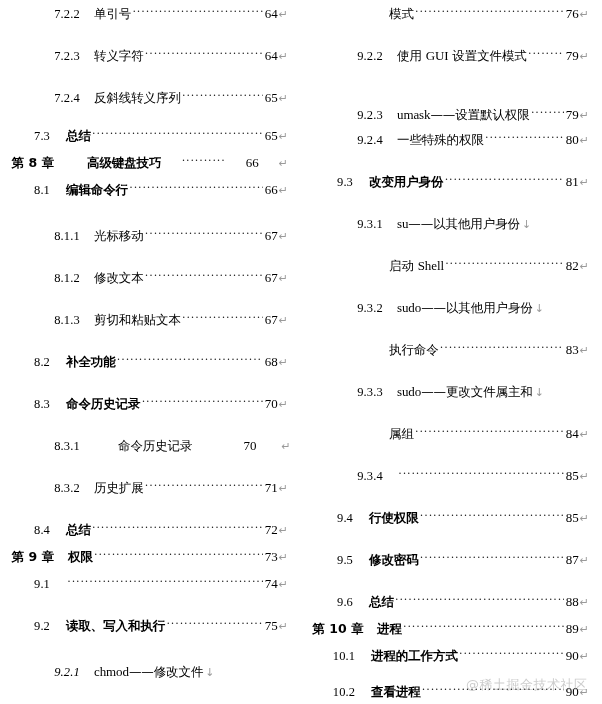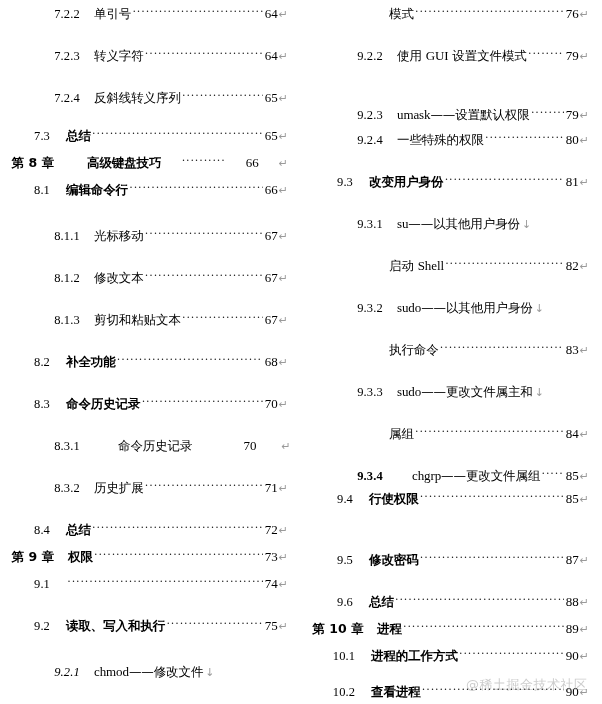--- a/index.html
+++ b/index.html
@@ -334,27 +334,26 @@
         <span class="wrap-mark">↓</span>
       </div>
       <div class="toc-entry level-subsection continuation" style="top: 426px; left: 88px; justify-content: center;">
         <span class="entry-num" style="width: 0px; margin-right: 0px;"></span>
         <span class="entry-title">属组</span>
         <span class="leader"></span>
         <span class="entry-page">84</span>
         <span class="ret-mark">↵</span>
       </div>
       <div class="toc-entry level-subsection" style="top: 468px; left: 52px;">
-        <span class="entry-num" style="width: 34px; margin-right: 25px; font-weight: bold;">9.3.4</span>
-        <span class="entry-title"><span class="lat">chgrp</span>——更改文件属组</span>
+        <span class="entry-num" style="width: 34px; margin-right: 10px;">9.3.4</span>
         <span class="leader"></span>
         <span class="entry-page">85</span>
         <span class="ret-mark">↵</span>
       </div>
-      <div class="toc-entry level-section" style="top: 491px; left: 30px;">
+      <div class="toc-entry level-section" style="top: 510px; left: 30px;">
         <span class="entry-num" style="width: 28px; margin-right: 10px;">9.4</span>
         <span class="entry-title">行使权限</span>
         <span class="leader"></span>
         <span class="entry-page">85</span>
         <span class="ret-mark">↵</span>
       </div>
       <div class="toc-entry level-section" style="top: 552px; left: 30px;">
         <span class="entry-num" style="width: 28px; margin-right: 10px;">9.5</span>
         <span class="entry-title">修改密码</span>
         <span class="leader"></span>

